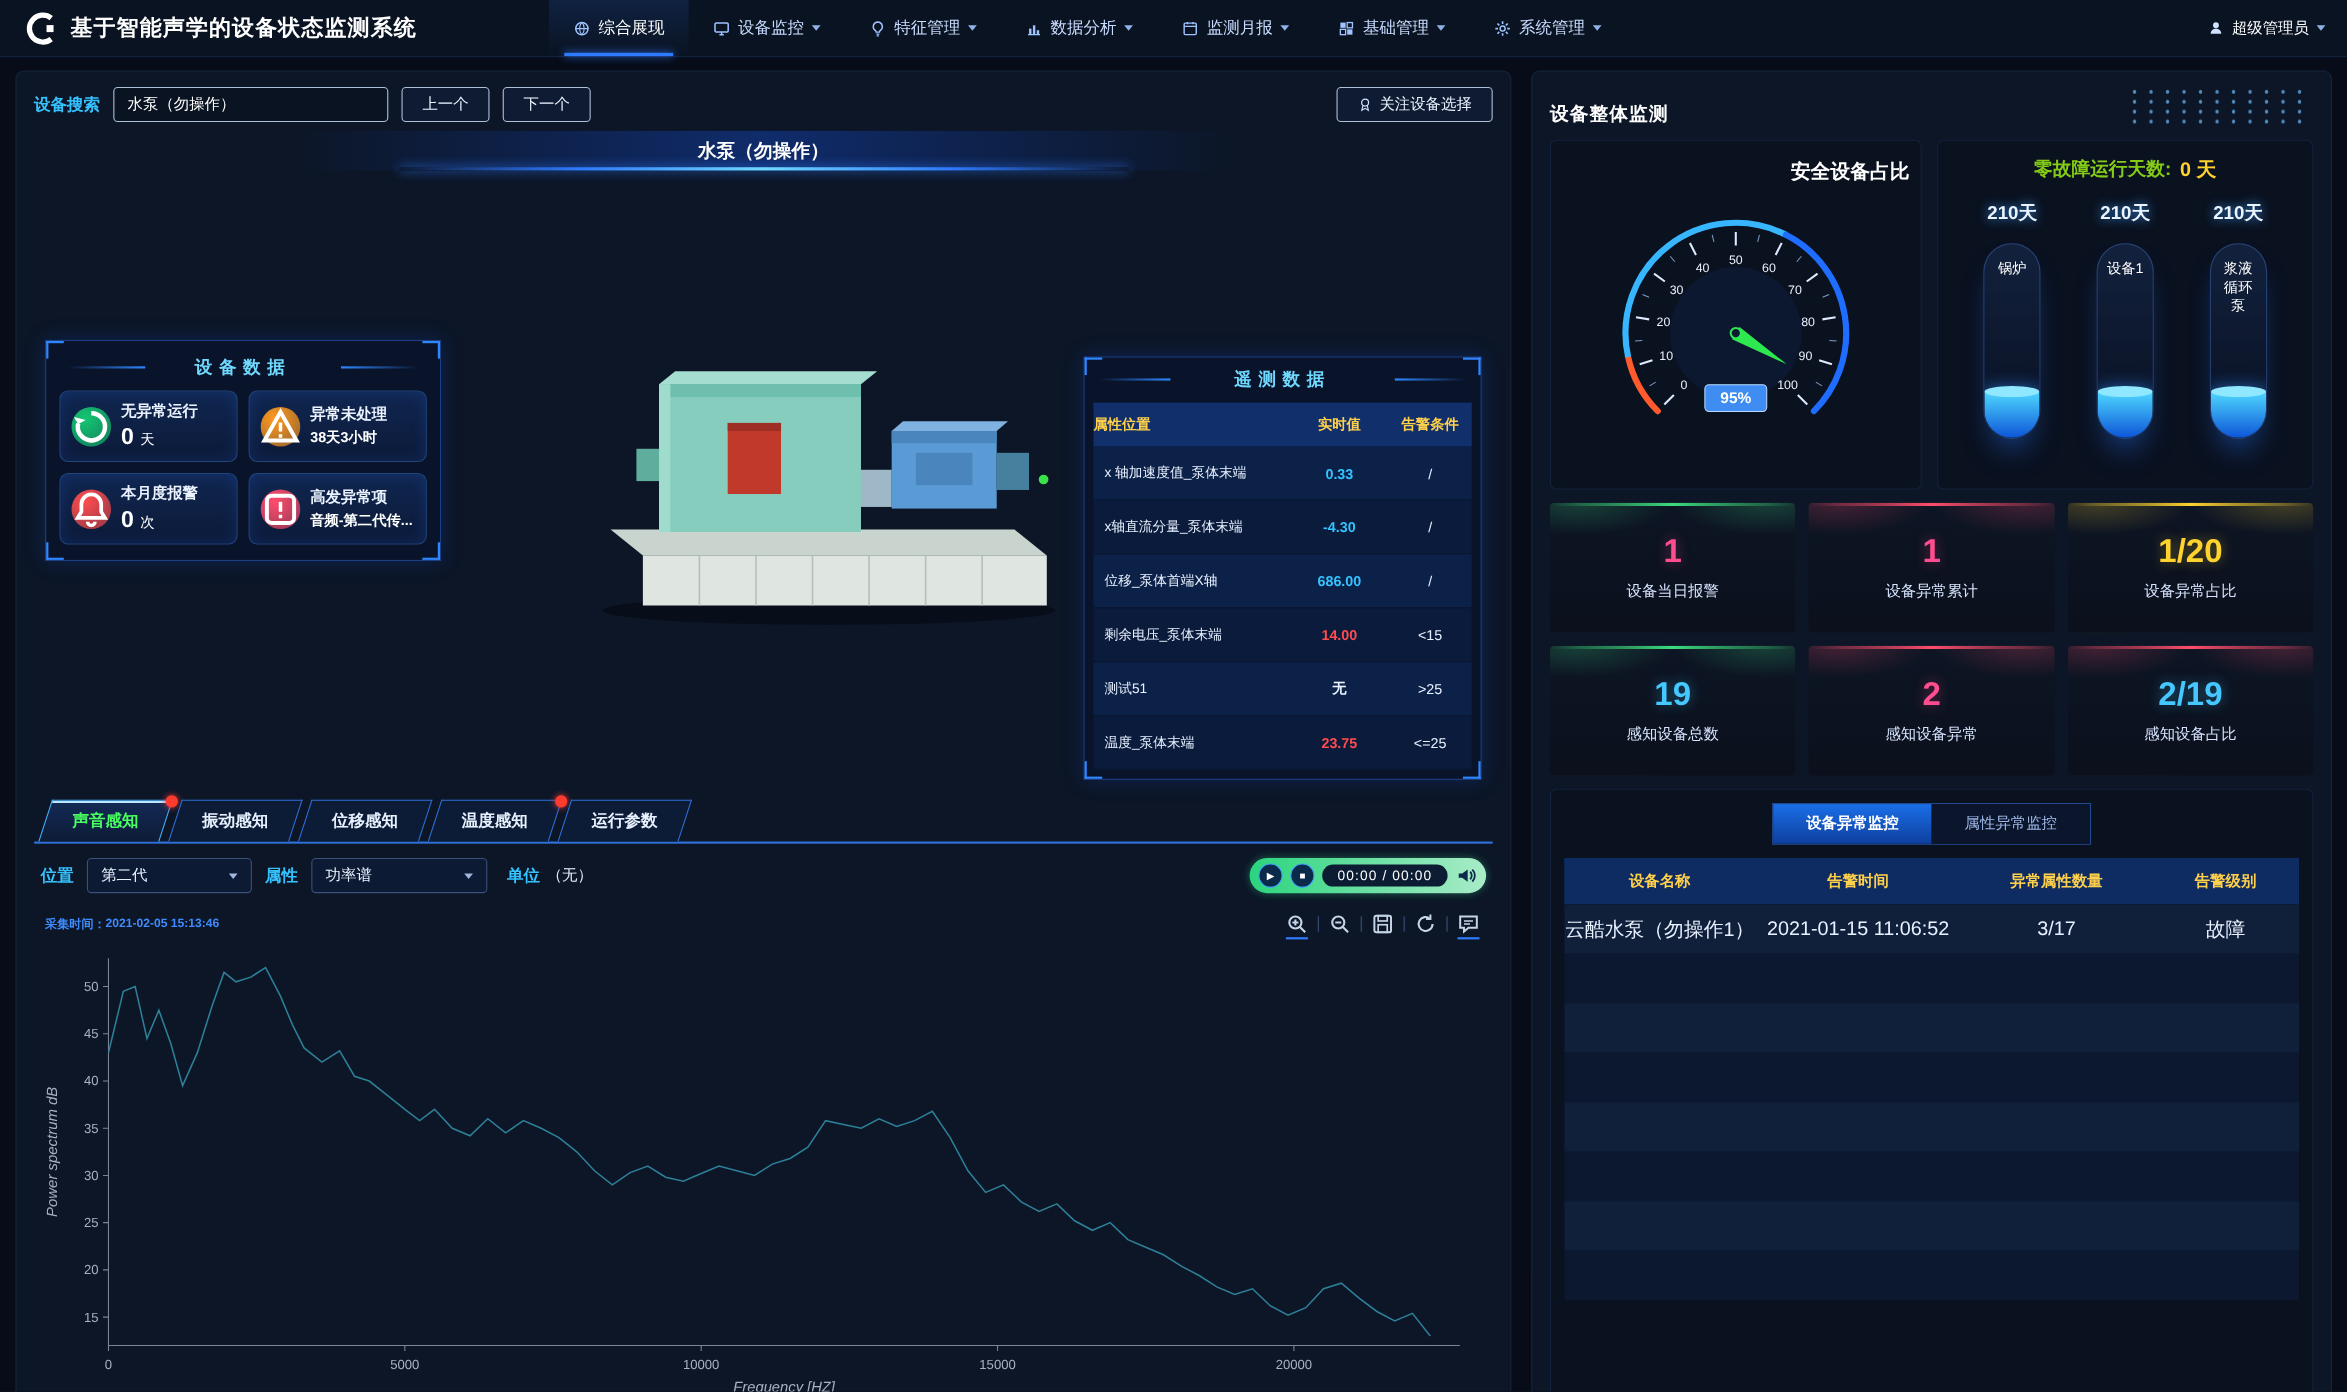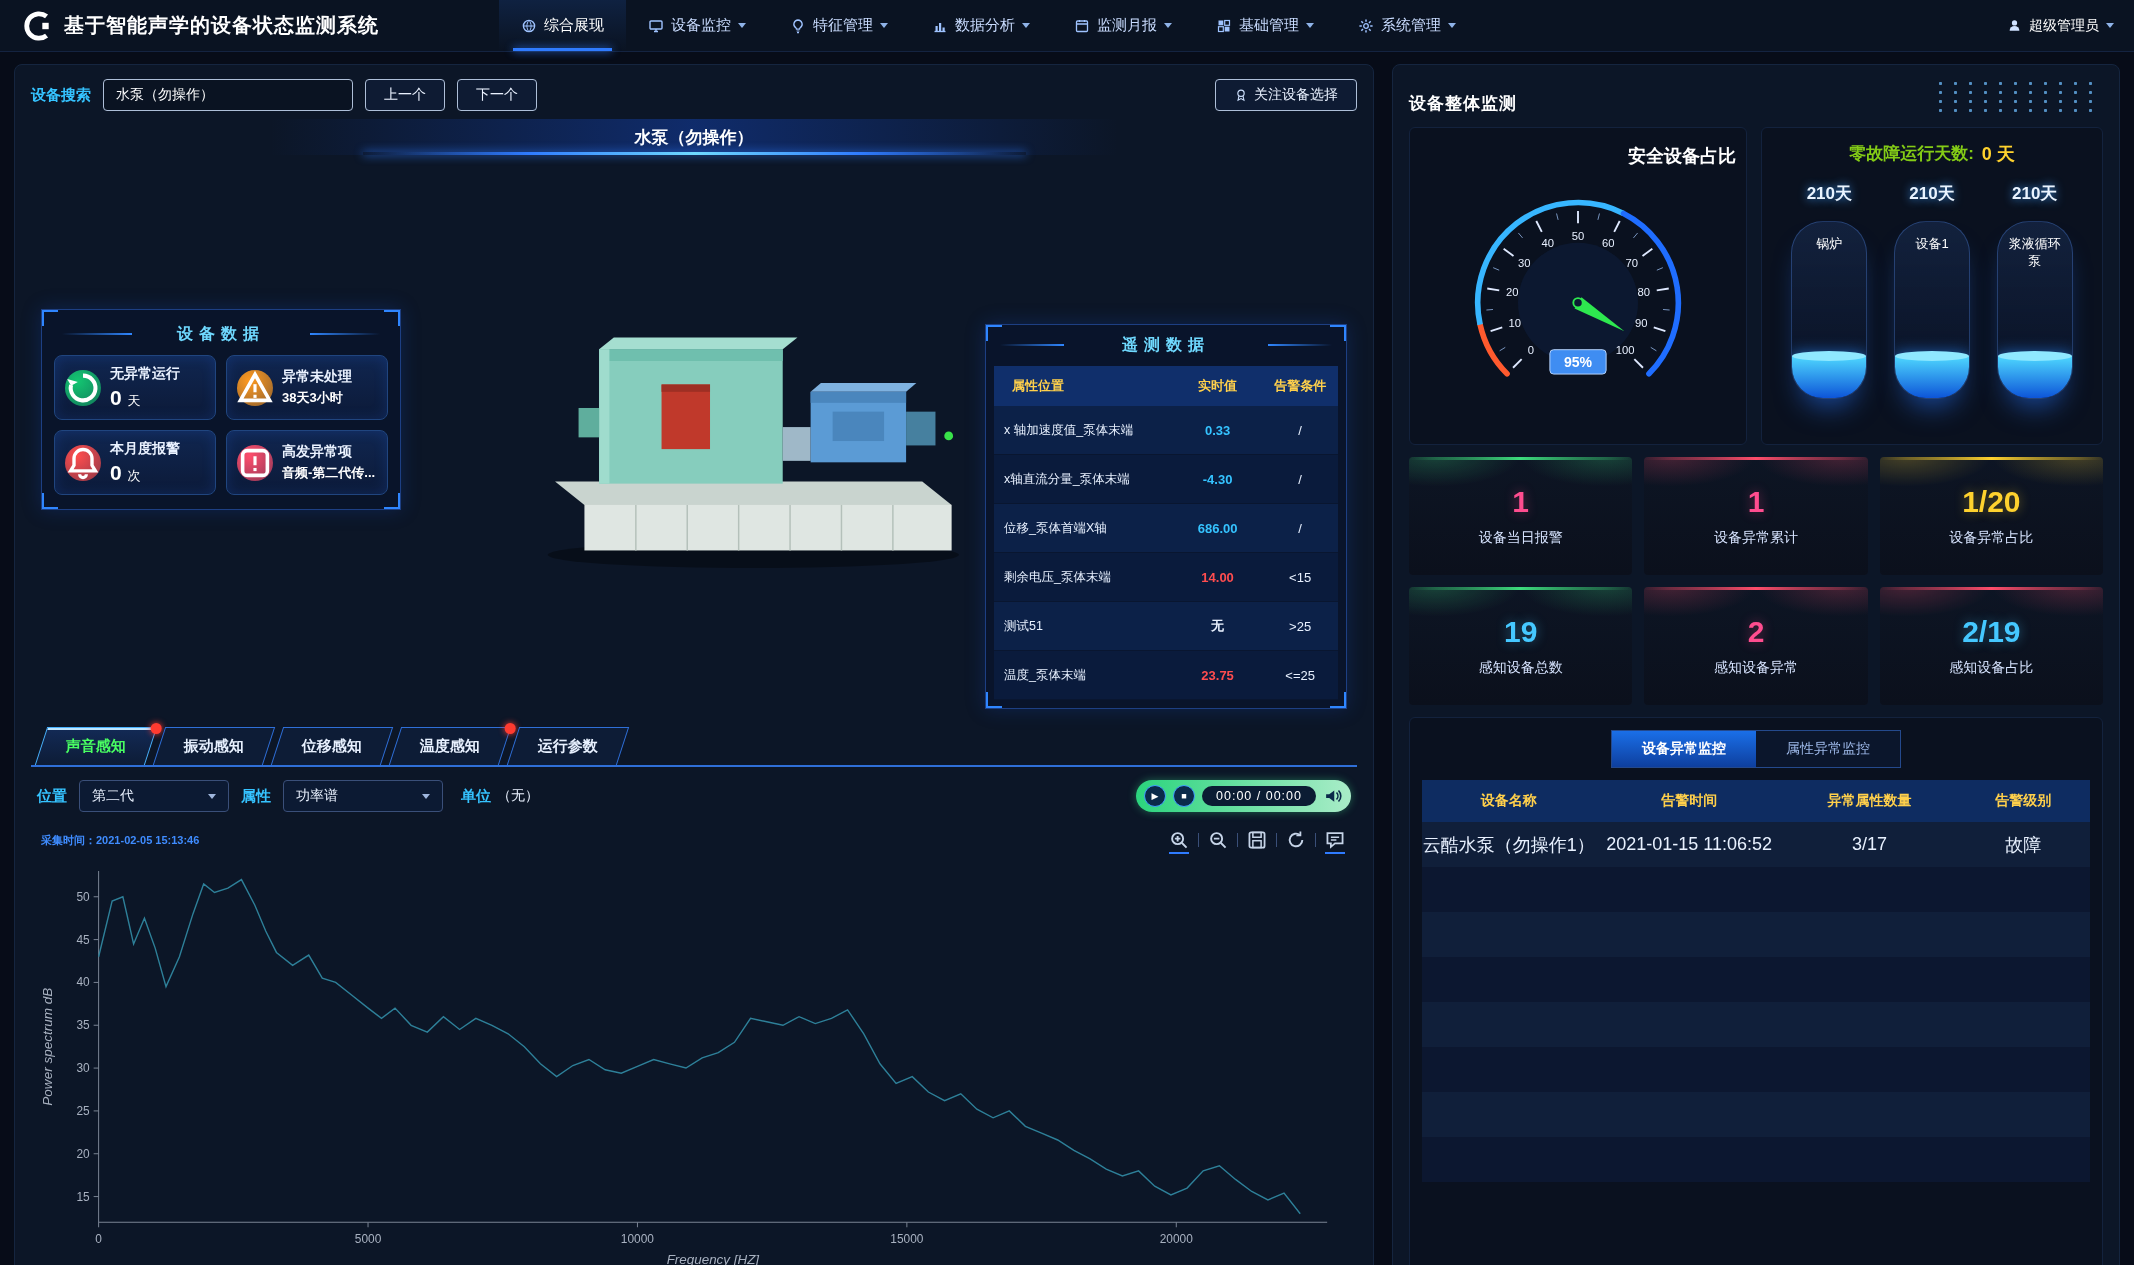--- a/index.html
+++ b/index.html
@@ -61,21 +61,21 @@
   .tile-val{font-size:21px;font-weight:bold;color:#fff;white-space:nowrap}
   .tile-val.small{font-size:13px}
   .tile-unit{font-size:13px;font-weight:normal}
 
   .tele-panel{position:absolute;right:10px;top:165px;width:362px;background:rgba(9,20,44,.9);border:1px solid #1d3f83;padding:6px 8px 8px;box-shadow:0 0 18px rgba(25,80,200,.25)}
   .tele-head-title{position:relative;text-align:center;color:#6fd9ff;font-weight:bold;font-size:16px;letter-spacing:6px;padding:4px 0 10px}
   .tele-head-title::before,.tele-head-title::after{content:'';position:absolute;top:13px;width:64px;height:2px;background:linear-gradient(90deg,transparent,#2f86ff)}
   .tele-head-title::before{left:6px}
   .tele-head-title::after{right:6px;transform:scaleX(-1)}
   .t-head{display:flex;background:#102f6b;color:#ffd04b;font-weight:bold;font-size:13px;padding:11px 0}
-  .t-head .th1{width:52%;padding-left:18px}
+  .t-head .th1{width:52%;padding-left:0}
   .t-head .th2{width:26%;text-align:center}
   .t-head .th3{width:22%;text-align:center}
   .t-row{display:flex;align-items:center;height:49px;background:#0c2148;border-bottom:1px solid #091630}
   .t-row:nth-child(even){background:#0a1b3c}
   .t-name{width:52%;padding-left:10px;font-size:12.5px;color:#e8f1ff}
   .t-val{width:26%;text-align:center;font-size:13px;font-weight:bold}
   .t-cond{width:22%;text-align:center;font-size:13px;color:#e8f1ff}
   .blue{color:#35c3ff}.red{color:#ff4d4f}.white{color:#eaf2ff}
 
   
@@ -121,21 +121,21 @@
   #gauge-mount{flex:1;display:flex;align-items:center;justify-content:center}
   #gauge-mount svg{width:300px;height:238px}
 
   .z-card{flex:1;background:#0a111f;border:1px solid #13223d;border-radius:6px;padding:12px 10px;display:flex;flex-direction:column}
   .z-title{display:flex;justify-content:center;gap:8px;font-size:17px;font-weight:bold;margin-top:2px}
   .z-lbl{color:#84cc16}
   .z-val{color:#ffd22e;font-size:18px}
   .tanks{flex:1;display:flex;padding:16px 6px 4px}
   .tank-col{flex:1;display:flex;flex-direction:column;align-items:center}
   .tank-days{color:#eaf4ff;font-size:17px;font-weight:bold;text-shadow:0 0 10px #3f9dff;margin-bottom:16px}
-  .tank-cyl{position:relative;width:76px;height:178px;border-radius:32px;background:linear-gradient(180deg,rgba(60,110,200,.18),rgba(8,16,36,.65));border:1px solid rgba(90,150,255,.3);overflow:hidden;box-shadow:0 18px 26px -10px rgba(40,120,255,.5)}
+  .tank-cyl{position:relative;width:52px;height:178px;border-radius:32px;background:linear-gradient(180deg,rgba(60,110,200,.18),rgba(8,16,36,.65));border:1px solid rgba(90,150,255,.3);overflow:hidden;box-shadow:0 18px 26px -10px rgba(40,120,255,.5)}
   .tank-name{position:absolute;top:14px;left:0;right:0;text-align:center;color:#fff;font-size:13px;line-height:1.3;padding:0 8px;z-index:2}
   .tank-liquid{position:absolute;left:0;right:0;bottom:0;height:24%;background:linear-gradient(180deg,#4fd8ff,#0d55d8);box-shadow:0 0 18px #2f8bff}
   .tank-liquid::before{content:'';position:absolute;top:-5px;left:0;right:0;height:10px;border-radius:50%;background:#8fe8ff}
 
   #stats-grid{flex:0 0 248px;display:grid;grid-template-columns:repeat(3,1fr);grid-template-rows:118px 118px;gap:12px}
   .stat-card{position:relative;background:linear-gradient(180deg,#0d1524,#0b101c);border-radius:4px;overflow:hidden;display:flex;flex-direction:column;align-items:center;justify-content:center;gap:10px}
   .stat-edge{position:absolute;top:0;left:0;right:0;height:3px}
   .stat-glow{position:absolute;inset:0;pointer-events:none}
   .stat-num{font-size:30px;font-weight:bold;z-index:1}
   .stat-lbl{font-size:14px;color:#d7e4ff;z-index:1}

